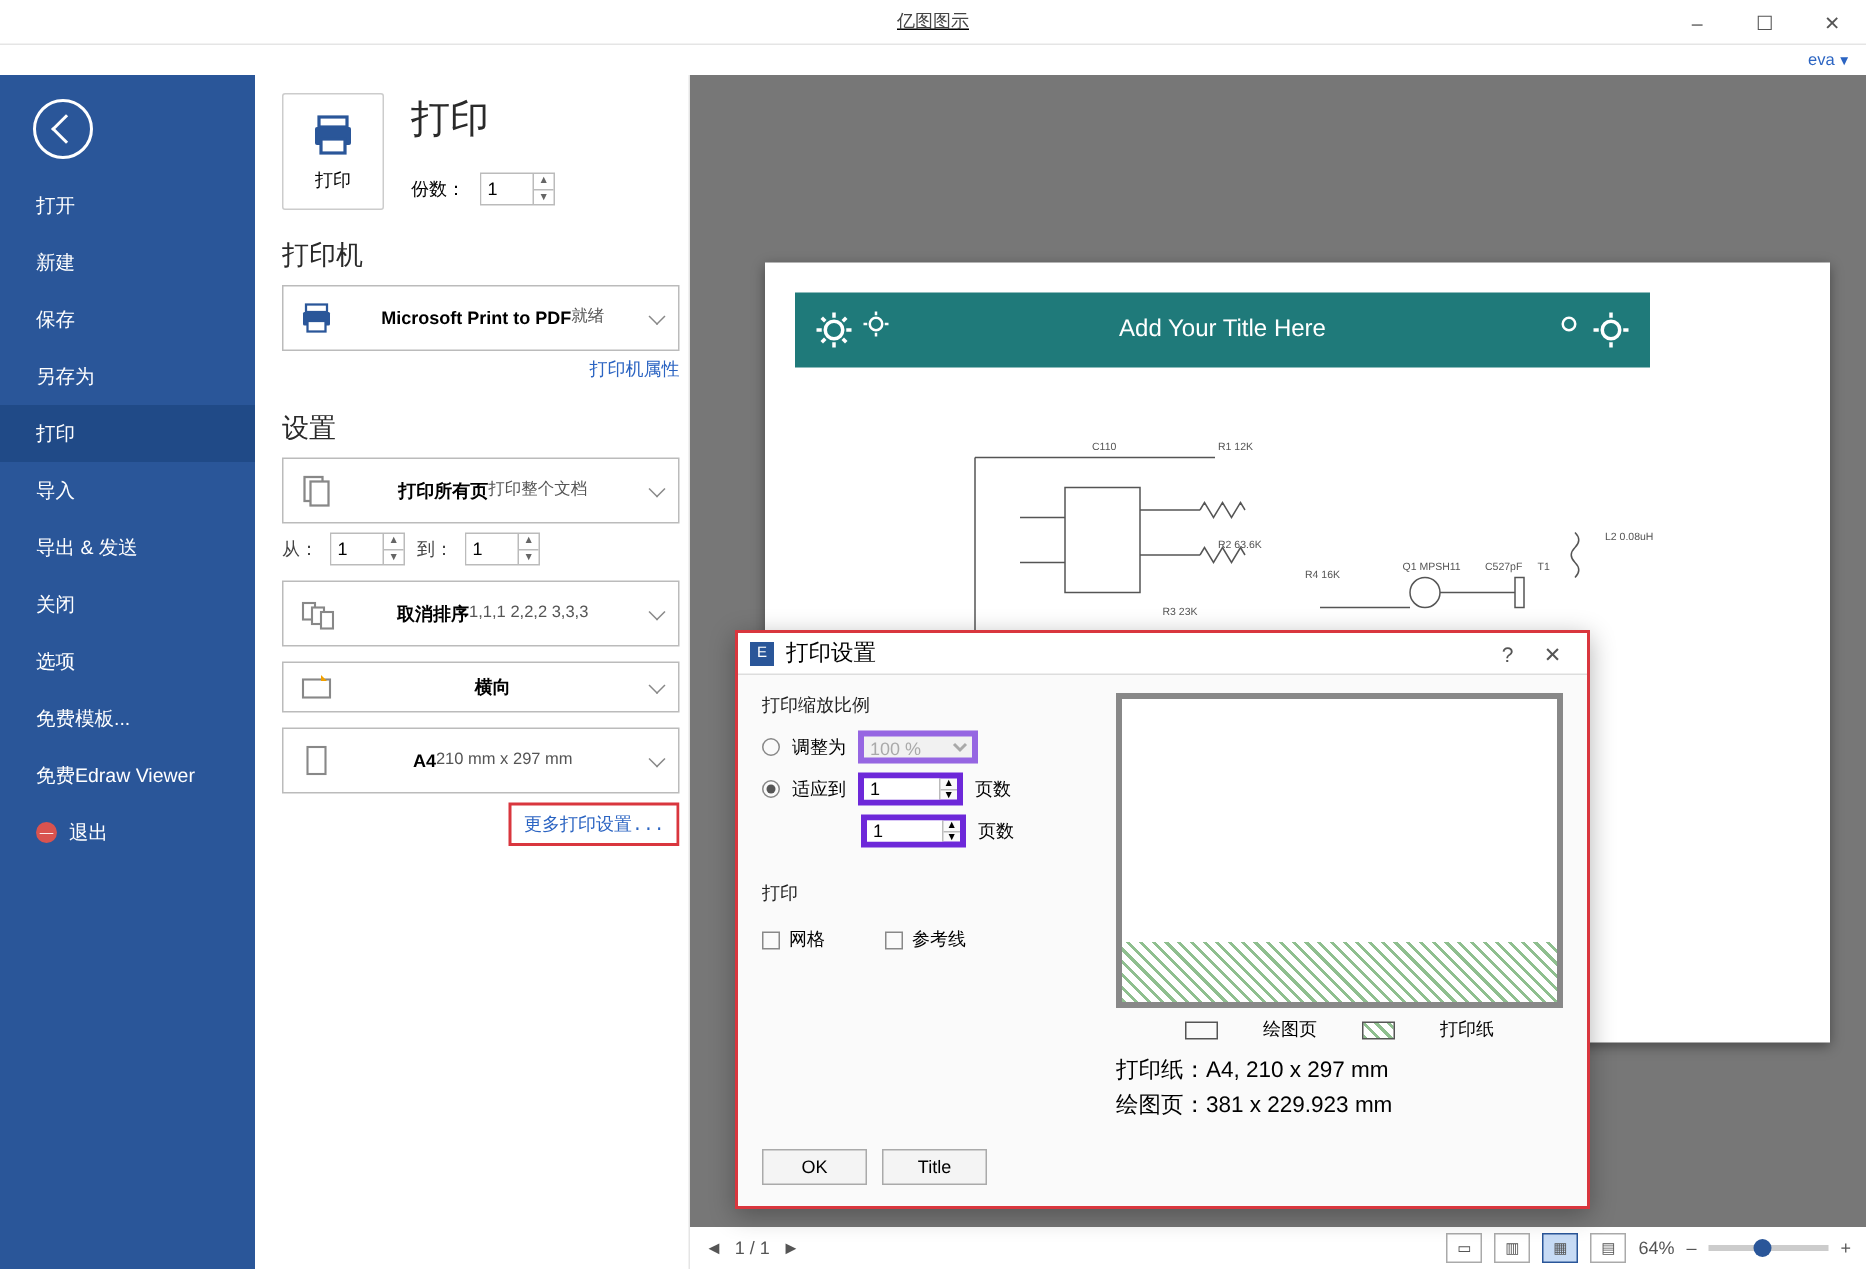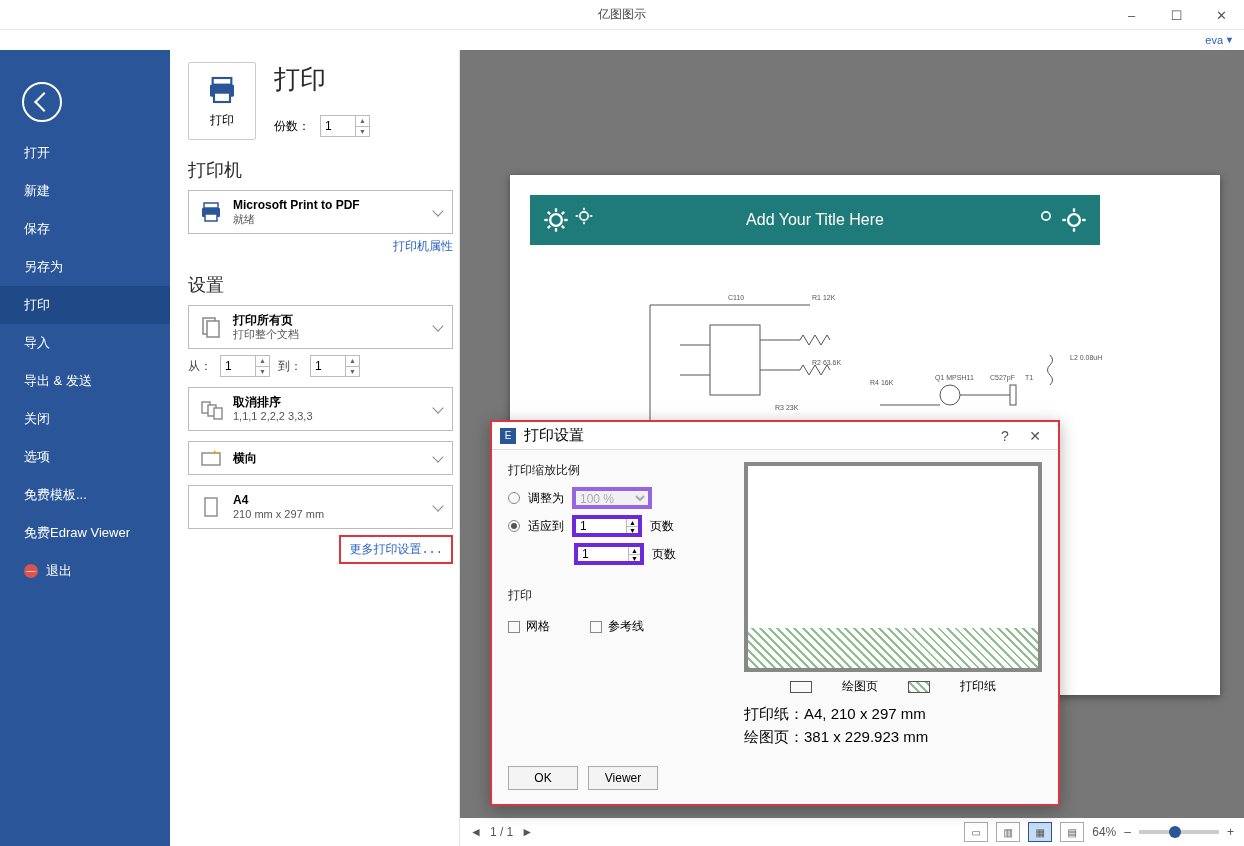--- a/index.html
+++ b/index.html
@@ -1,30 +1,30 @@
 <!DOCTYPE html>
 <html><head>
 <meta charset="utf-8">
 <style>
 * { box-sizing: border-box; margin: 0; padding: 0; font-family: "Microsoft YaHei", "Segoe UI", Tahoma, sans-serif; }
 html, body { width: 1244px; height: 846px; overflow: hidden; background: #fff; }
 
 
-.titlebar { height: 30px; background: #fff; display: flex; align-items: center; justify-content: center; position: relative; border-bottom: 1px solid #e5e5e5; }
+.titlebar { height: 30px; background: #fff; display: flex; align-items: center; justify-content: center; position: relative; border-bottom: 1px solid #e5e5e5; text-decoration: underline; }
 .titlebar .title { font-size: 12px; color: #444; }
 .titlebar .win-controls { position: absolute; right: 0; top: 0; height: 30px; display: flex; }
 .win-btn { width: 45px; height: 30px; display: flex; align-items: center; justify-content: center; color: #555; font-size: 13px; }
 
 
 .userrow { height: 20px; display: flex; justify-content: flex-end; align-items: center; padding-right: 10px; font-size: 11px; color: #2b64c2; }
 .userrow .caret { font-size: 9px; margin-left: 2px; }
 
 
 .main { display: flex; height: calc(846px - 50px); }
-.sidebar { width: 170px; background: #2a5699; color: #fff; padding-top: 24px; }
+.sidebar { width: 170px; background: #2a5699; color: #fff; padding-top: 8px; }
 .back-circle { width: 40px; height: 40px; border: 2px solid #fff; border-radius: 50%; margin: 8px 0 12px 22px; display: flex; align-items: center; justify-content: center; }
 .back-arrow { width: 14px; height: 14px; border-left: 2px solid #fff; border-bottom: 2px solid #fff; transform: rotate(45deg); margin-left: 4px; }
 .side-item { height: 38px; display: flex; align-items: center; padding-left: 24px; font-size: 13px; cursor: pointer; }
 .side-item.active { background: #204a87; }
 .side-item .exit-dot { width: 14px; height: 14px; background: #d9534f; border-radius: 50%; margin-right: 8px; display: flex; align-items: center; justify-content: center; color: #fff; font-size: 9px; }
 
 
 .settings-col { width: 290px; padding: 12px 6px 0 18px; background: #fff; border-right: 1px solid #e5e5e5; overflow: hidden; }
 .print-head { display: flex; align-items: flex-start; gap: 18px; }
 .print-btn-card { width: 68px; height: 78px; border: 1px solid #ccc; border-radius: 2px; display: flex; flex-direction: column; align-items: center; justify-content: center; gap: 6px; }
@@ -34,21 +34,21 @@
 .copies-row { margin-top: 18px; display: flex; align-items: center; gap: 10px; font-size: 12px; }
 .spinner { display: flex; border: 1px solid #bbb; height: 22px; }
 .spinner input { width: 34px; border: none; padding: 0 4px; font-size: 12px; outline: none; }
 .spinner .spins { width: 14px; border-left: 1px solid #bbb; display: flex; flex-direction: column; }
 .spinner .spins div { flex: 1; display: flex; align-items: center; justify-content: center; font-size: 7px; color: #666; }
 .spinner .spins div:first-child { border-bottom: 1px solid #bbb; }
 
 .section-title { font-size: 18px; color: #2a2a2a; margin: 18px 0 8px; font-weight: 300; }
 .combo { border: 1px solid #bbb; background: #fff; height: 44px; display: flex; align-items: center; padding: 0 6px 0 10px; gap: 10px; position: relative; cursor: pointer; }
 .combo .icon { width: 24px; height: 24px; flex-shrink: 0; }
-.combo .texts { flex: 1; display: flex; flex-direction: column; justify-content: center; font-size: 12px; line-height: 1.2; }
+.combo .texts { flex: 1; display: flex; justify-content: center; font-size: 12px; line-height: 1.2; }
 .combo .texts .main-txt { font-weight: bold; font-size: 12px; }
 .combo .texts .sub-txt { font-size: 11px; color: #555; }
 .combo .dd { width: 8px; height: 8px; border-left: 1px solid #888; border-bottom: 1px solid #888; transform: rotate(-45deg); margin-right: 4px; margin-bottom: 3px; }
 
 .link-right { text-align: right; font-size: 12px; color: #2b64c2; margin-top: 4px; cursor: pointer; }
 .link-right.boxed { border: 2px solid #d9363e; padding: 4px 8px; display: inline-block; float: right; margin-top: 6px; font-family: Liberation Mono, monospace; }
 
 .from-row { display: flex; align-items: center; gap: 8px; margin-top: 6px; font-size: 12px; }
 .from-row .lbl { color: #444; }
 
@@ -435,15 +435,15 @@
         <span>打印纸</span>
       </div>
       <div class="info-lines">
         <div>打印纸：A4, 210 x 297 mm</div>
         <div>绘图页：381 x 229.923 mm</div>
       </div>
     </div>
   </div>
   <div class="dialog-buttons">
     <div class="dlg-btn">OK</div>
-    <div class="dlg-btn">Viewer</div>
+    <div class="dlg-btn">Title</div>
   </div>
 </div>
 
 </body></html>

